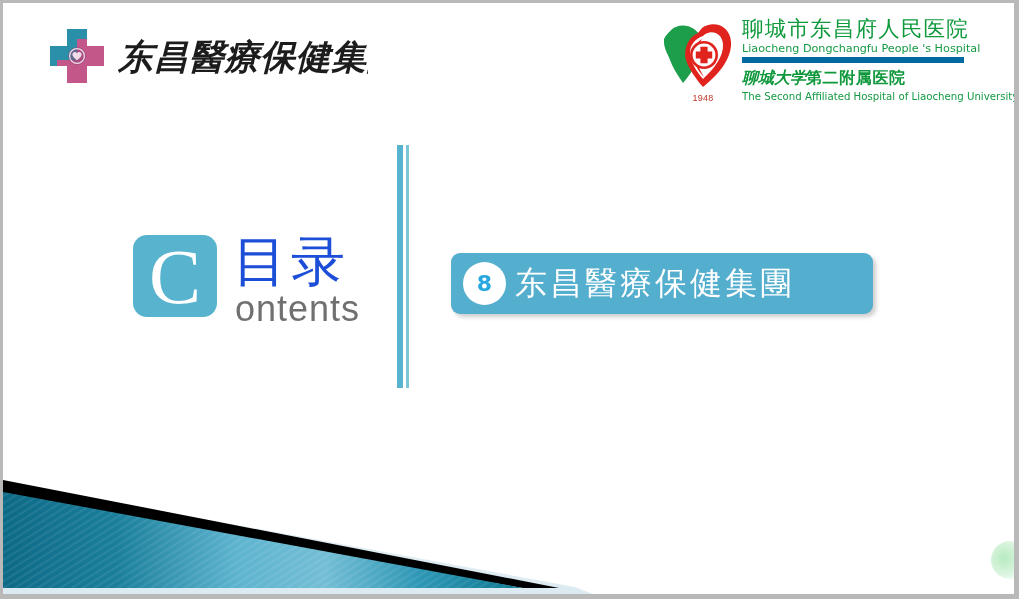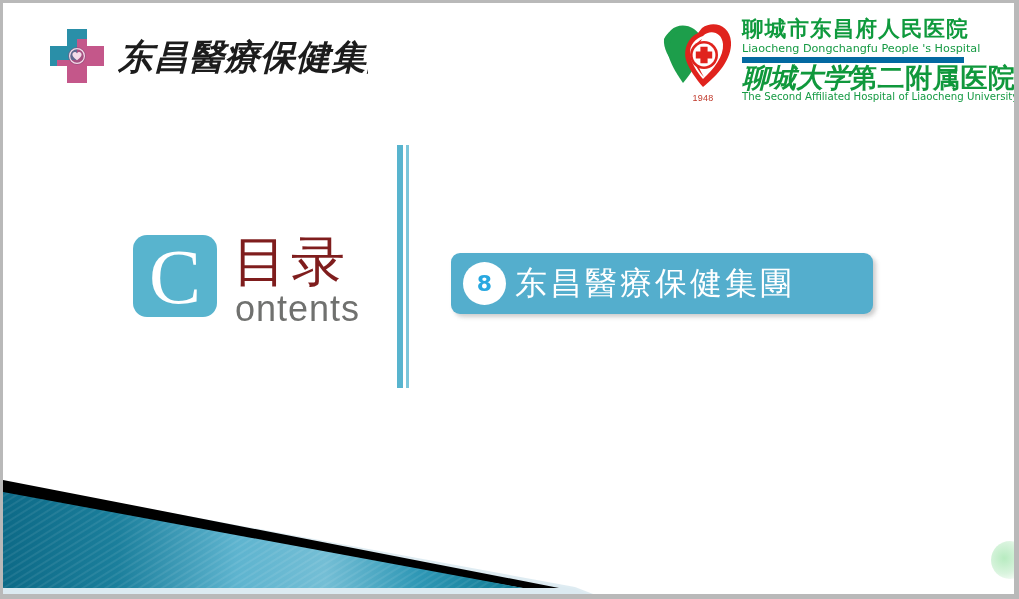--- a/index.html
+++ b/index.html
@@ -67,39 +67,39 @@
     letter-spacing: 0.3px;
   }
   #hospital-names {
     position: absolute;
     left: 84px; top: 0px;
     width: 226px;
   }
   .hosp-cn-1 {
     font-size: 21.5px;
     line-height: 24px;
-    font-weight: bold;
+    font-weight: normal;
     color: #0f9a3d;
     letter-spacing: 1.2px;
     white-space: nowrap;
     font-family: "DejaVu Sans", sans-serif;
   }
   .hosp-en-1 {
     font-size: 11.2px;
     line-height: 15px;
     color: #159a43;
     white-space: nowrap;
     padding-bottom: 1px;
     border-bottom: 6px solid #0369a1;
     width: 222px;
     font-family: "DejaVu Sans", sans-serif;
   }
   .hosp-cn-2 {
     margin-top: 2px;
-    font-size: 27px;
+    font-size: 16px;
     line-height: 25px;
     font-weight: bold;
     color: #10983c;
     letter-spacing: 0.6px;
     white-space: nowrap;
     font-family: "DejaVu Sans", sans-serif;
   }
   .hosp-cn-2 .hand {
     font-family: "DejaVu Serif", serif;
     font-style: italic;
@@ -132,21 +132,21 @@
     text-align: center;
     box-sizing: border-box;
     padding-top: 3px;
     overflow: hidden;
   }
   #contents-cn {
     position: absolute;
     left: 100px; top: -2px;
     font-size: 54px;
     line-height: 58px;
-    color: #7f1d1d;
+    color: #1d4ed8;
     letter-spacing: 4px;
     font-family: "DejaVu Sans", sans-serif;
     white-space: nowrap;
   }
   #contents-en {
     position: absolute;
     left: 102px; top: 54px;
     font-size: 36px;
     line-height: 40px;
     color: #70716f;

